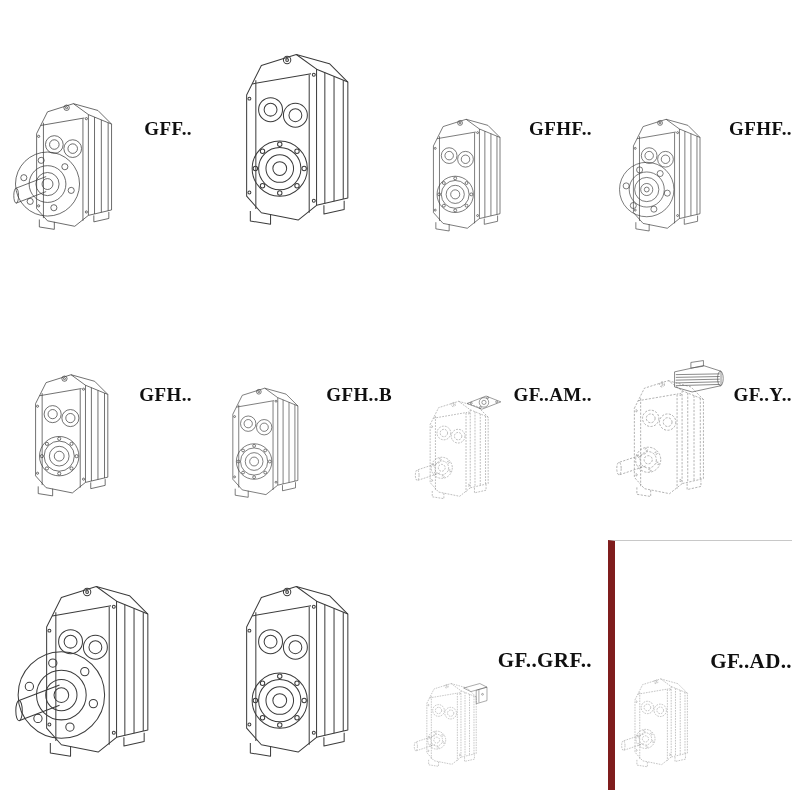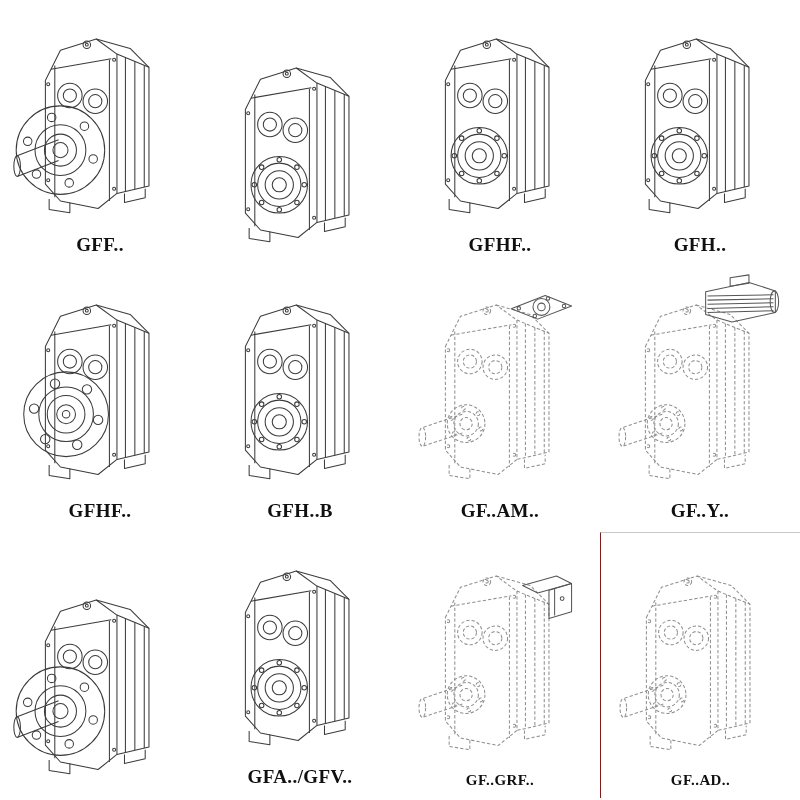--- a/index.html
+++ b/index.html
@@ -1,22 +1,22 @@
 <!DOCTYPE html>
 <html><head>
 <meta charset="utf-8">
 <style>
   html,body{margin:0;padding:0;background:#ffffff;}
   body{width:800px;height:800px;font-family:"Liberation Serif", serif;overflow:hidden;}
   .page{width:800px;height:800px;display:grid;grid-template-columns:repeat(4,200px);grid-template-rows:repeat(3,266px);background:#ffffff;}
-  .cell{display:flex;flex-direction:column;align-items:center;justify-content:flex-end;margin:0;padding:0 0 4px 0;}
+  .cell{display:flex;flex-direction:row;align-items:center;justify-content:flex-end;margin:8px;padding:0 0 4px 0;}
   .cell svg{width:192px;height:226px;display:block;}
   .label{font-weight:bold;font-size:19px;letter-spacing:0.4px;color:#101010;text-align:center;line-height:1.1;padding:2px 0 6px 0;white-space:nowrap;}
-  .cell:nth-child(n+11) .label{font-size:15px;}
-  .framed{border-left:1px solid #7f1d1d;border-top:1px solid #c8c8c8;}
+  .cell:nth-child(n+11) .label{font-size:21px;}
+  .framed{border-left:7px solid #7f1d1d;border-top:1px solid #c8c8c8;}
 </style>
 </head>
 <body>
 
 <div class="page">
 
   <figure class="cell">
     <svg class="drawing" preserveAspectRatio="xMidYMax meet" viewBox="0 0 200 240">
         <g fill="none" stroke="#3b3b3b" stroke-width="1.1" stroke-linejoin="round">
           <path d="M42,78 L58,46 L96,34 L118,50 L118,198 L98,214 L58,206 L42,188 Z"></path>
@@ -156,75 +156,75 @@
           <path d="M46,204 L46,215 L68,218.5 L68,207.5"></path>
           <path d="M126,198 L126,207.5 L148,202.5 L148,193"></path>
           <circle cx="45" cy="82" r="1.6"></circle>
           <circle cx="115" cy="56" r="1.6"></circle>
           <circle cx="115" cy="193" r="1.6"></circle>
           <circle cx="45" cy="184" r="1.6"></circle>
           <circle cx="68" cy="94" r="13"></circle>
           <circle cx="68" cy="94" r="7"></circle>
           <circle cx="95" cy="100" r="13"></circle>
           <circle cx="95" cy="100" r="7"></circle>
+          <circle cx="64" cy="150" r="45"></circle>
+          <circle cx="64" cy="150" r="29"></circle>
+          <circle cx="64" cy="150" r="20"></circle>
+          <circle cx="64" cy="150" r="10"></circle>
+          <circle cx="64" cy="150" r="4"></circle>
+          <circle cx="97.97586747892117" cy="155.99086212950908" r="5"></circle>
+          <circle cx="75.79969494473558" cy="182.41939541711383" r="5"></circle>
+          <circle cx="41.82382746581439" cy="176.42853328760475" r="5"></circle>
+          <circle cx="30.024132521078826" cy="144.0091378704909" r="5"></circle>
+          <circle cx="52.20030505526441" cy="117.58060458288617" r="5"></circle>
+          <circle cx="86.17617253418561" cy="123.57146671239525" r="5"></circle>
+        </g>
+      </svg>
+    <figcaption class="label">GFHF..</figcaption>
+  </figure>
+
+  <figure class="cell">
+    <svg class="drawing" preserveAspectRatio="xMidYMax meet" viewBox="0 0 200 240">
+        <g fill="none" stroke="#3b3b3b" stroke-width="1.1" stroke-linejoin="round">
+          <path d="M42,78 L58,46 L96,34 L118,50 L118,198 L98,214 L58,206 L42,188 Z"></path>
+          <path d="M118,50 L152,64 L152,190 L118,198"></path>
+          <path d="M96,34 L132,44 L152,64"></path>
+          <path d="M48,66 L112,55"></path>
+          <circle cx="86" cy="40" r="4"></circle>
+          <circle cx="86" cy="40" r="1.5"></circle>
+          <path d="M127,53.7 L127,195.9"></path>
+          <path d="M137,57.8 L137,193.5"></path>
+          <path d="M147,61.9 L147,191.2"></path>
+          <path d="M52,62 L52,202"></path>
+          <path d="M110,56 L110,206"></path>
+          <path d="M46,204 L46,215 L68,218.5 L68,207.5"></path>
+          <path d="M126,198 L126,207.5 L148,202.5 L148,193"></path>
+          <circle cx="45" cy="82" r="1.6"></circle>
+          <circle cx="115" cy="56" r="1.6"></circle>
+          <circle cx="115" cy="193" r="1.6"></circle>
+          <circle cx="45" cy="184" r="1.6"></circle>
+          <circle cx="68" cy="94" r="13"></circle>
+          <circle cx="68" cy="94" r="7"></circle>
+          <circle cx="95" cy="100" r="13"></circle>
+          <circle cx="95" cy="100" r="7"></circle>
           <circle cx="78" cy="158" r="30"></circle>
           <circle cx="78" cy="158" r="23"></circle>
           <circle cx="78" cy="158" r="15"></circle>
           <circle cx="78" cy="158" r="7.5"></circle>
           <circle cx="104.5" cy="158" r="2.4"></circle>
           <circle cx="96.73832970144352" cy="176.73832970144352" r="2.4"></circle>
           <circle cx="78" cy="184.5" r="2.4"></circle>
           <circle cx="59.261670298556496" cy="176.73832970144352" r="2.4"></circle>
           <circle cx="51.5" cy="158" r="2.4"></circle>
           <circle cx="59.26167029855648" cy="139.26167029855648" r="2.4"></circle>
           <circle cx="78" cy="131.5" r="2.4"></circle>
           <circle cx="96.7383297014435" cy="139.26167029855648" r="2.4"></circle>
         </g>
       </svg>
     <figcaption class="label">GFH..</figcaption>
-  </figure>
-
-  <figure class="cell">
-    <svg class="drawing" preserveAspectRatio="xMidYMax meet" viewBox="0 0 200 240">
-        <g fill="none" stroke="#3b3b3b" stroke-width="1.1" stroke-linejoin="round">
-          <path d="M42,78 L58,46 L96,34 L118,50 L118,198 L98,214 L58,206 L42,188 Z"></path>
-          <path d="M118,50 L152,64 L152,190 L118,198"></path>
-          <path d="M96,34 L132,44 L152,64"></path>
-          <path d="M48,66 L112,55"></path>
-          <circle cx="86" cy="40" r="4"></circle>
-          <circle cx="86" cy="40" r="1.5"></circle>
-          <path d="M127,53.7 L127,195.9"></path>
-          <path d="M137,57.8 L137,193.5"></path>
-          <path d="M147,61.9 L147,191.2"></path>
-          <path d="M52,62 L52,202"></path>
-          <path d="M110,56 L110,206"></path>
-          <path d="M46,204 L46,215 L68,218.5 L68,207.5"></path>
-          <path d="M126,198 L126,207.5 L148,202.5 L148,193"></path>
-          <circle cx="45" cy="82" r="1.6"></circle>
-          <circle cx="115" cy="56" r="1.6"></circle>
-          <circle cx="115" cy="193" r="1.6"></circle>
-          <circle cx="45" cy="184" r="1.6"></circle>
-          <circle cx="68" cy="94" r="13"></circle>
-          <circle cx="68" cy="94" r="7"></circle>
-          <circle cx="95" cy="100" r="13"></circle>
-          <circle cx="95" cy="100" r="7"></circle>
-          <circle cx="64" cy="150" r="45"></circle>
-          <circle cx="64" cy="150" r="29"></circle>
-          <circle cx="64" cy="150" r="20"></circle>
-          <circle cx="64" cy="150" r="10"></circle>
-          <circle cx="64" cy="150" r="4"></circle>
-          <circle cx="97.97586747892117" cy="155.99086212950908" r="5"></circle>
-          <circle cx="75.79969494473558" cy="182.41939541711383" r="5"></circle>
-          <circle cx="41.82382746581439" cy="176.42853328760475" r="5"></circle>
-          <circle cx="30.024132521078826" cy="144.0091378704909" r="5"></circle>
-          <circle cx="52.20030505526441" cy="117.58060458288617" r="5"></circle>
-          <circle cx="86.17617253418561" cy="123.57146671239525" r="5"></circle>
-        </g>
-      </svg>
-    <figcaption class="label">GFHF..</figcaption>
   </figure>
 
   <figure class="cell">
     <svg class="drawing" preserveAspectRatio="xMidYMax meet" viewBox="0 0 200 240">
         <g fill="none" stroke="#3b3b3b" stroke-width="1.1" stroke-linejoin="round">
           <path d="M42,78 L58,46 L96,34 L118,50 L118,198 L98,214 L58,206 L42,188 Z"></path>
           <path d="M118,50 L152,64 L152,190 L118,198"></path>
           <path d="M96,34 L132,44 L152,64"></path>
           <path d="M48,66 L112,55"></path>
           <circle cx="86" cy="40" r="4"></circle>
@@ -434,21 +434,20 @@
           <circle cx="104.5" cy="158" r="2.4"></circle>
           <circle cx="96.73832970144352" cy="176.73832970144352" r="2.4"></circle>
           <circle cx="78" cy="184.5" r="2.4"></circle>
           <circle cx="59.261670298556496" cy="176.73832970144352" r="2.4"></circle>
           <circle cx="51.5" cy="158" r="2.4"></circle>
           <circle cx="59.26167029855648" cy="139.26167029855648" r="2.4"></circle>
           <circle cx="78" cy="131.5" r="2.4"></circle>
           <circle cx="96.7383297014435" cy="139.26167029855648" r="2.4"></circle>
         </g>
       </svg>
-    <figcaption class="label">GFA../GFV..</figcaption>
   </figure>
 
   <figure class="cell">
     <svg class="drawing" preserveAspectRatio="xMidYMax meet" viewBox="0 0 200 240">
         <g fill="none" stroke="#8f8f8f" stroke-width="1.1" stroke-linejoin="round" stroke-dasharray="3.5 2.2">
           <path d="M42,78 L58,46 L96,34 L118,50 L118,198 L98,214 L58,206 L42,188 Z"></path>
           <path d="M118,50 L152,64 L152,190 L118,198"></path>
           <path d="M96,34 L132,44 L152,64"></path>
           <path d="M48,66 L112,55"></path>
           <circle cx="86" cy="40" r="4"></circle>

